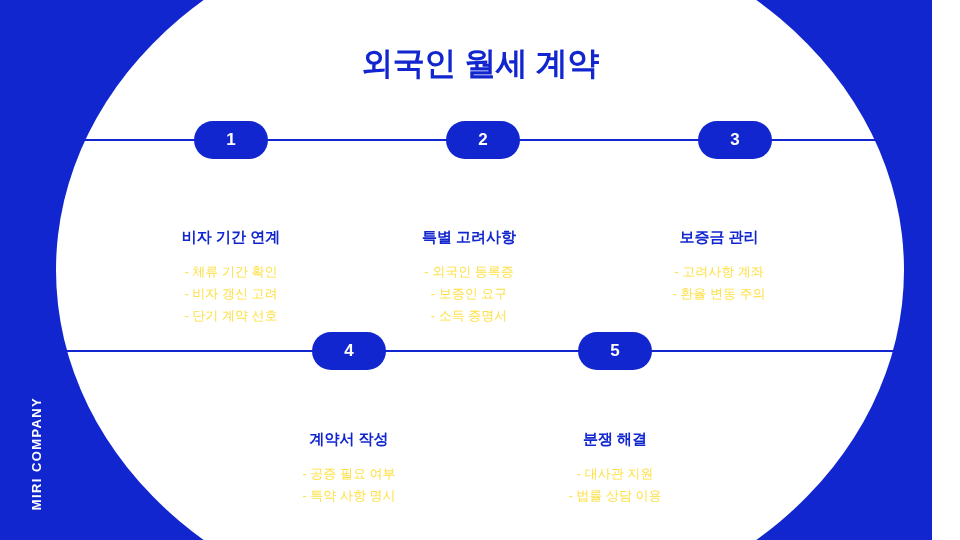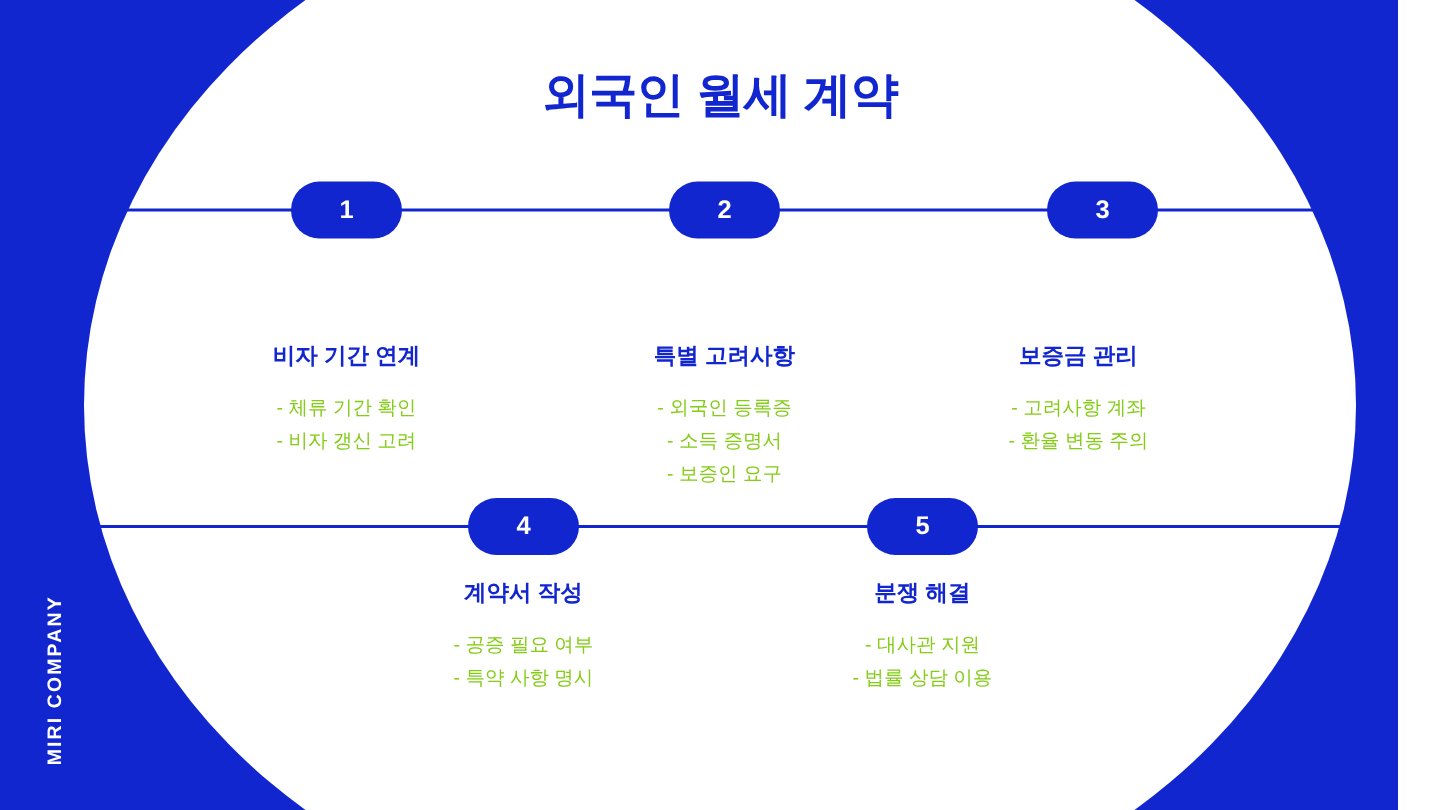--- a/index.html
+++ b/index.html
@@ -81,28 +81,28 @@
     text-align: center;
   }
   .col-head {
     font-size: 15px;
     font-weight: bold;
     color: #1226cf;
     margin-bottom: 14px;
   }
   .col-item {
     font-size: 13px;
-    color: #84cc16;
+    color: #fde047;
     line-height: 22px;
     white-space: nowrap;
   }
   .row1 { top: 196px; margin-top: 32px; }
-  .row2 { top: 386px; }
+  .row2 { top: 430px; }
   .c1 { left: 111px; }
-  .c2 { left: 363px; }
+  .c2 { left: 349px; }
   .c3 { left: 599px; }
   .c4 { left: 229px; }
   .c5 { left: 495px; }
 
   
   .company {
     position: absolute;
     left: -44px;
     top: 446px;
     width: 160px;
@@ -139,27 +139,28 @@
   <div class="badge badge-1">1</div>
   <div class="badge badge-2">2</div>
   <div class="badge badge-3">3</div>
   <div class="badge badge-4">4</div>
   <div class="badge badge-5">5</div>
 
   <div class="col row1 c1">
     <div class="col-head">비자 기간 연계</div>
     <div class="col-item">- 체류 기간 확인</div>
     <div class="col-item">- 비자 갱신 고려</div>
+    <div class="col-item">- 단기 계약 선호</div>
   </div>
 
   <div class="col row1 c2">
     <div class="col-head">특별 고려사항</div>
     <div class="col-item">- 외국인 등록증</div>
+    <div class="col-item">- 보증인 요구</div>
     <div class="col-item">- 소득 증명서</div>
-    <div class="col-item">- 보증인 요구</div>
   </div>
 
   <div class="col row1 c3">
     <div class="col-head">보증금 관리</div>
     <div class="col-item">- 고려사항 계좌</div>
     <div class="col-item">- 환율 변동 주의</div>
   </div>
 
   <div class="col row2 c4">
     <div class="col-head">계약서 작성</div>

